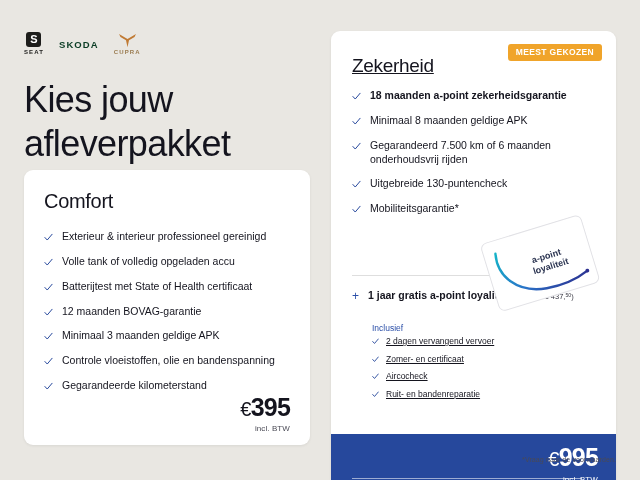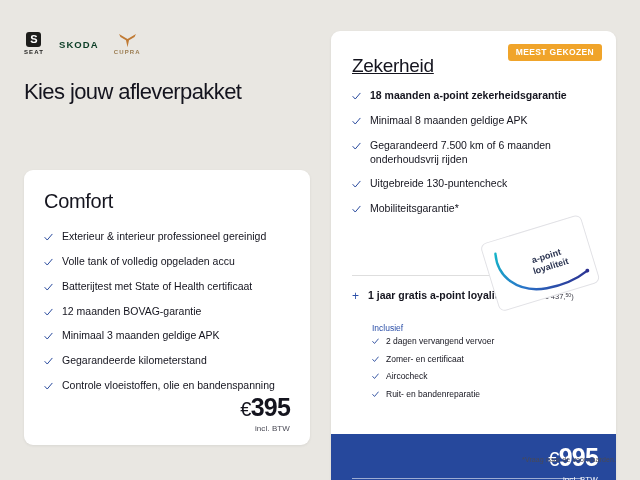--- a/index.html
+++ b/index.html
@@ -55,21 +55,21 @@
   .logo-cupra .mark { width: 19px; height: 15px; display: block; }
   .logo-cupra .wordmark {
     font-size: 6px; font-weight: 700; letter-spacing: 1.1px;
     color: #9a7b4f; margin-top: 1px;
   }
 
   .headline {
     position: absolute;
     left: 24px; top: 78px;
     width: 280px;
-    font-size: 22px;
+    font-size: 36px;
     line-height: 1.23;
     font-weight: 400;
     letter-spacing: -0.6px;
     color: #14141e;
   }
 
   
   .card {
     position: absolute;
     background: #ffffff;
@@ -216,20 +216,21 @@
     position: absolute;
     left: 41px; top: 305px;
     list-style: none;
     width: 170px;
   }
   .incl-list li {
     display: flex; align-items: flex-start; gap: 7px;
     font-size: 8.5px; line-height: 1.3;
     color: #14141e;
     margin-bottom: 6.5px;
+    text-decoration: underline;
   }
   .incl-list .check { width: 7px; height: 7px; margin-top: 2px; }
 
   
   .loyalcard {
     position: absolute;
     left: 157px; top: 196px;
     width: 106px; height: 78px;
     transform: rotate(-17deg);
   }
@@ -354,29 +355,29 @@
               </svg>
             </span>
           <span>Minimaal 3 maanden geldige APK</span>
         </li>
         <li>
           <span class="check">
               <svg viewBox="0 0 10 10" width="9" height="9">
                 <path d="M1 5 L3.6 7.8 L9 1.4" fill="none" stroke="#26489c" stroke-width="1.1" stroke-linecap="round" stroke-linejoin="round"></path>
               </svg>
             </span>
+          <span>Controle vloeistoffen, olie en bandenspanning</span>
+        </li>
+        <li>
+          <span class="check">
+              <svg viewBox="0 0 10 10" width="9" height="9">
+                <path d="M1 5 L3.6 7.8 L9 1.4" fill="none" stroke="#26489c" stroke-width="1.1" stroke-linecap="round" stroke-linejoin="round"></path>
+              </svg>
+            </span>
           <span>Gegarandeerde kilometerstand</span>
-        </li>
-        <li>
-          <span class="check">
-              <svg viewBox="0 0 10 10" width="9" height="9">
-                <path d="M1 5 L3.6 7.8 L9 1.4" fill="none" stroke="#26489c" stroke-width="1.1" stroke-linecap="round" stroke-linejoin="round"></path>
-              </svg>
-            </span>
-          <span>Controle vloeistoffen, olie en bandenspanning</span>
         </li>
       </ul>
 
       <div class="price-block">
         <div class="price-amount"><span class="cur">€</span><span>395</span></div>
         <div class="price-note">incl. BTW</div>
       </div>
     </div>
   </div>
 

